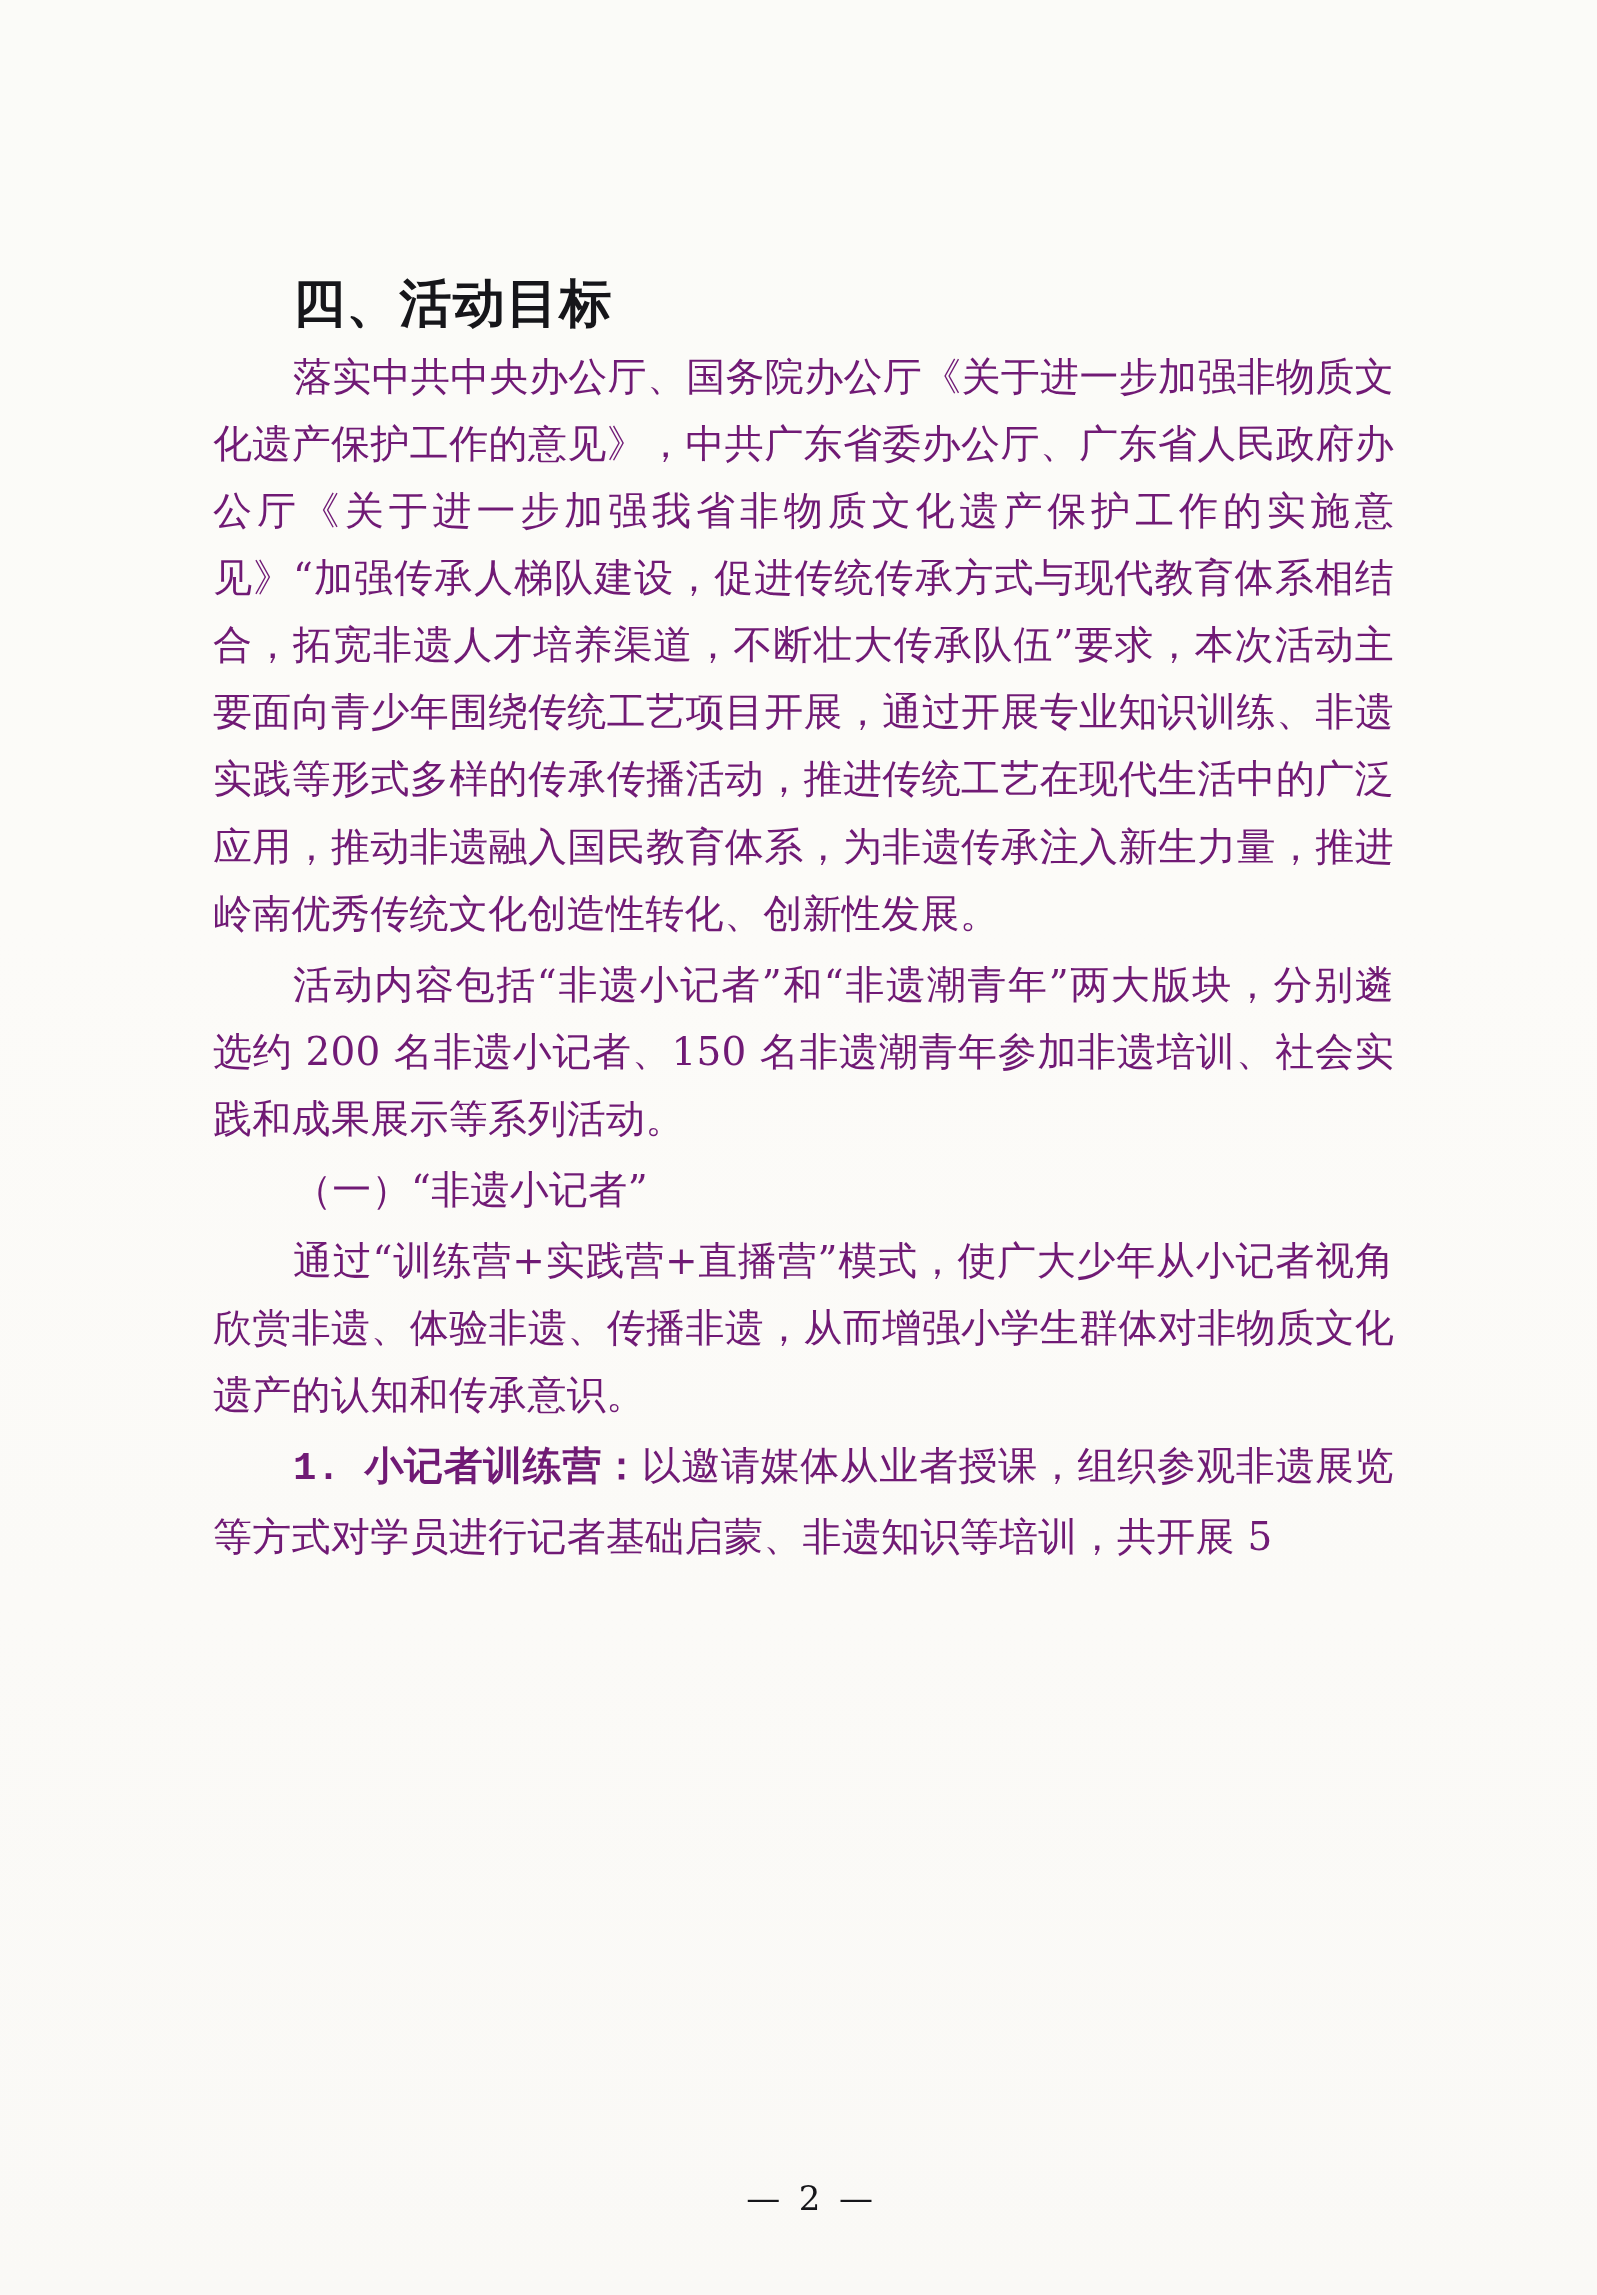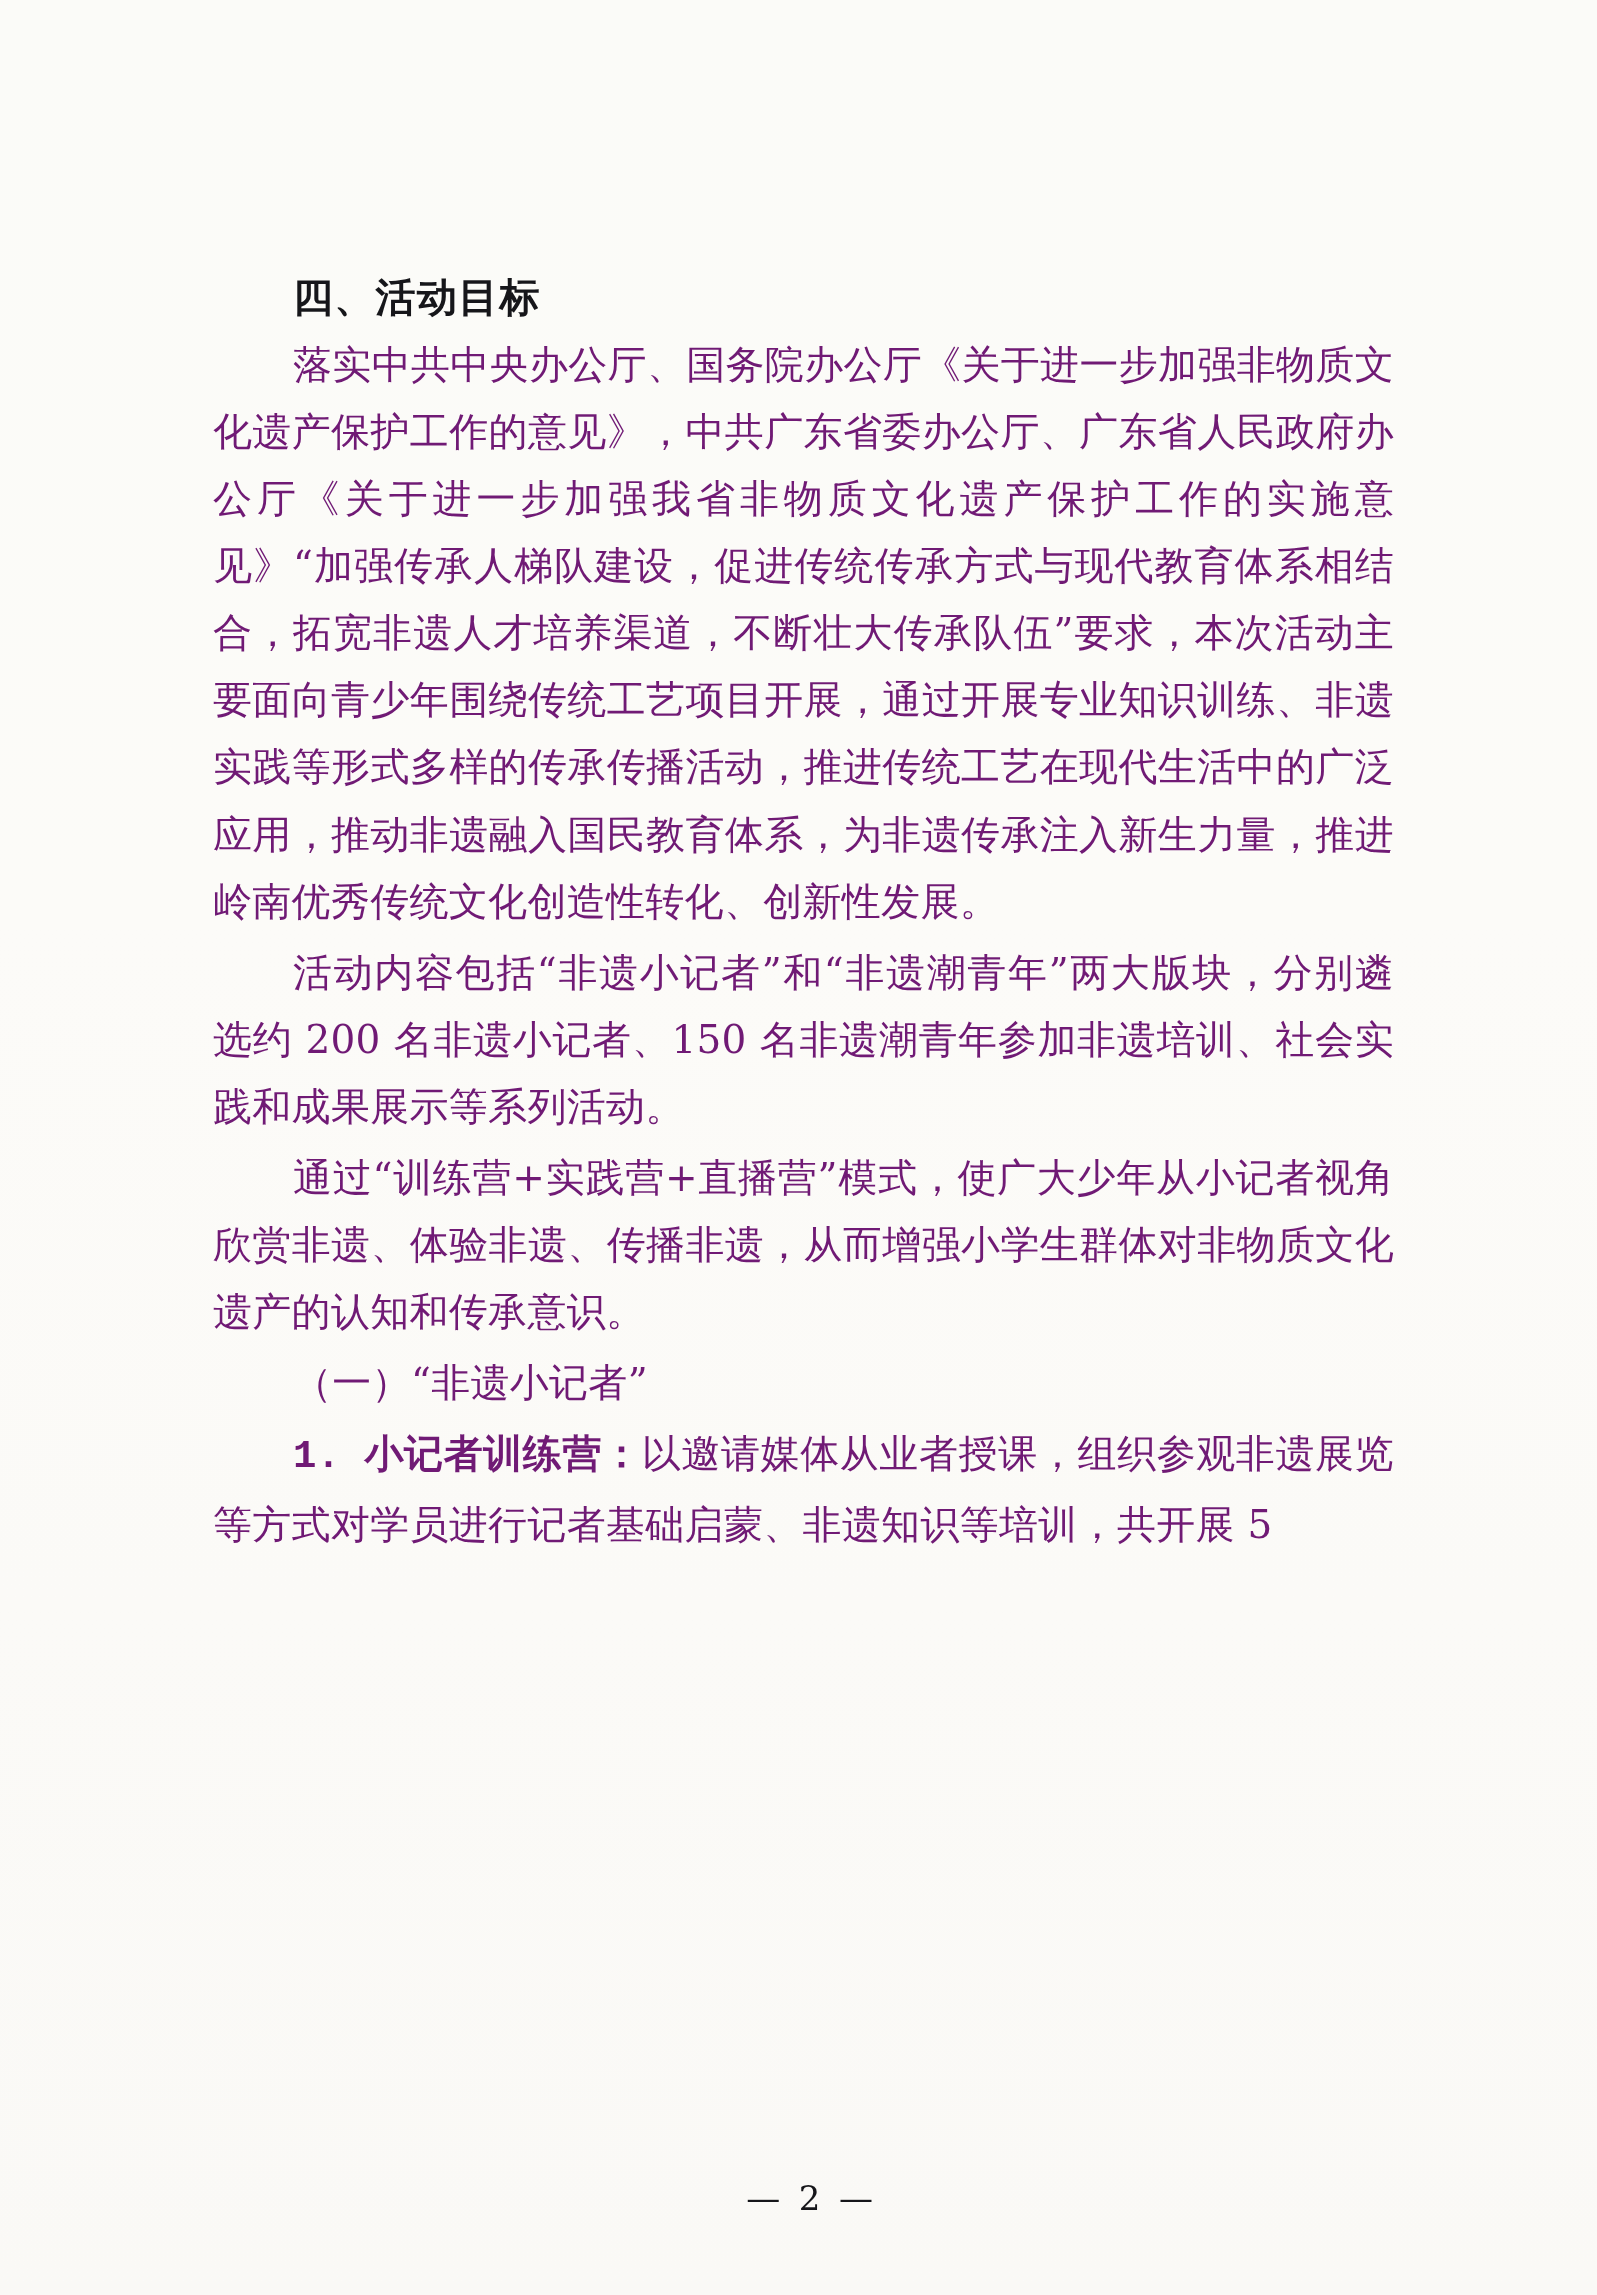--- a/index.html
+++ b/index.html
@@ -25,21 +25,21 @@
     background: linear-gradient(180deg, #fbfbf8 0%, #fcfbf8 40%, #faf9f6 100%);
     pointer-events: none;
   }
   .content {
     position: absolute;
     left: 213px;
     top: 277px;
     width: 1181px;
   }
   .doc-h {
-    font-size: 40px;
+    font-size: 52px;
     font-weight: 700;
     line-height: 1.0;
     letter-spacing: 1.3px;
     color: #16161a;
     margin: 0 0 14px 0;
     text-indent: 80px;
     font-family: "DejaVu Sans", sans-serif;
   }
   .doc-p {
     font-size: 39px;
@@ -81,23 +81,23 @@
 
   <div class="content">
 
     <h2 class="doc-h">四、活动目标</h2>
 
     <p class="doc-p">落实中共中央办公厅、国务院办公厅《关于进一步加强非物质文化遗产保护工作的意见》，中共广东省委办公厅、广东省人民政府办公厅《关于进一步加强我省非物质文化遗产保护工作的实施意见》“加强传承人梯队建设，促进传统传承方式与现代教育体系相结合，拓宽非遗人才培养渠道，不断壮大传承队伍”要求，本次活动主要面向青少年围绕传统工艺项目开展，通过开展专业知识训练、非遗实践等形式多样的传承传播活动，推进传统工艺在现代生活中的广泛应用，推动非遗融入国民教育体系，为非遗传承注入新生力量，推进岭南优秀传统文化创造性转化、创新性发展。</p>
 
 
     <p class="doc-p">活动内容包括“非遗小记者”和“非遗潮青年”两大版块，分别遴选约 200 名非遗小记者、150 名非遗潮青年参加非遗培训、社会实践和成果展示等系列活动。</p>
 
+    <p class="doc-p">（一）“非遗小记者”</p>
+
     <p class="doc-p">通过“训练营+实践营+直播营”模式，使广大少年从小记者视角欣赏非遗、体验非遗、传播非遗，从而增强小学生群体对非物质文化遗产的认知和传承意识。</p>
-
-    <p class="doc-p">（一）“非遗小记者”</p>
 
     <p class="doc-p"><span class="bold-lead">1. 小记者训练营：</span><span>以邀请媒体从业者授课，组织参观非遗展览等方式对学员进行记者基础启蒙、非遗知识等培训，共开展 5</span></p>
 
   </div>
 
   <div class="footer">
     <span class="pagenum-wrap">— 2 —</span>
   </div>
 </div>
 

